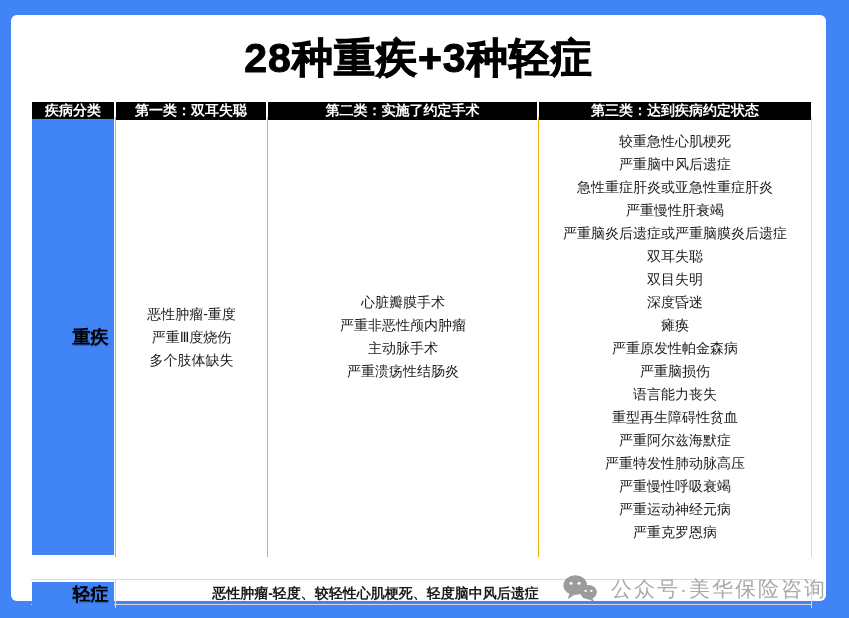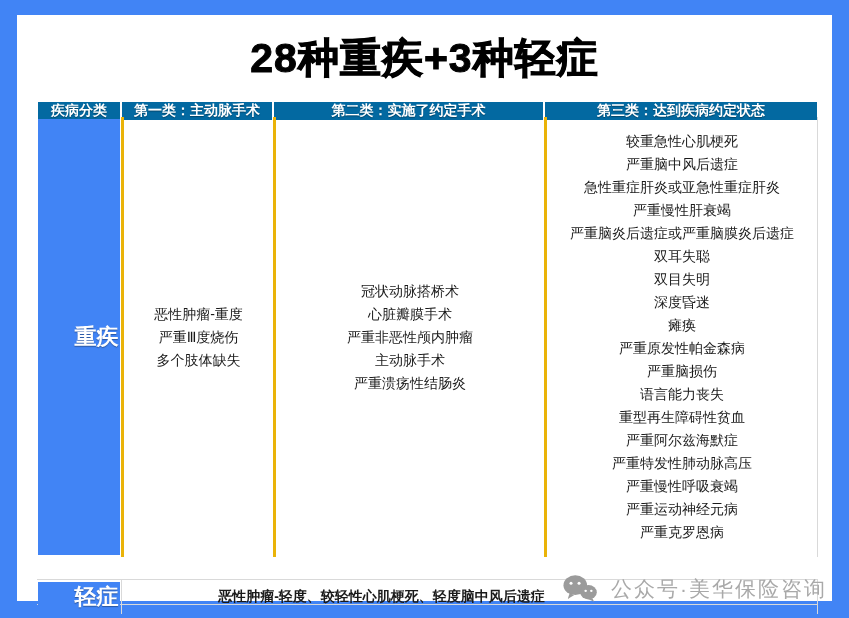--- a/index.html
+++ b/index.html
@@ -5,23 +5,24 @@
   html,body { margin:0; padding:0; }
   body {
     width:849px; height:618px;
     background:#4184F5;
     position:relative;
     font-family:"Liberation Sans", sans-serif;
     overflow:hidden;
   }
   .page {
     position:absolute;
-    left:17px; top:15px;
+    left:11px; top:15px;
     width:815px; height:586px;
     background:#ffffff;
+    border-radius:6px;
   }
   .title {
     margin:0;
     padding-top:16px;
     text-align:center;
     font-size:41px;
     font-weight:900;
     letter-spacing:1px;
     color:#000;
     -webkit-text-stroke:1px #000;
@@ -30,46 +31,46 @@
     position:absolute;
     left:20px; top:81px;
     width:781px;
   }
   .grid-row {
     display:grid;
     grid-template-columns:84px 152px 271px 274px;
   }
   .header-row { height:21px; }
   .hcell {
-    background:#0369a1;
+    background:#000000;
     color:#ffffff;
     font-weight:bold;
     font-size:14px;
     display:flex;
     align-items:center;
     justify-content:center;
     margin:6px 1px;
     white-space:nowrap;
     text-shadow:0 1px 1px rgba(0,0,0,.35);
   }
   .body-row { height:440px; }
   .cat-cell {
     background:#4184F5;
-    color:#ffffff;
+    color:#000000;
     font-weight:bold;
-    font-size:22px;
+    font-size:18px;
     display:flex;
     align-items:center;
     justify-content:center;
     margin:2px 1px;
     text-shadow:0 1px 1px rgba(0,0,0,.35);
     padding-left:35px;
   }
   .content {
-    border-left:3px solid #eab308;
+    border-left:1px solid #eab308;
     display:flex;
     flex-direction:column;
     align-items:center;
     justify-content:center;
     text-align:center;
     font-size:14px;
     line-height:23px;
     color:#1a1a1a;
   }
   .content.last { border-right:1px solid #D9D9D9; }
@@ -109,36 +110,35 @@
 <body>
 
 <div class="page">
 
   <h1 class="title">28种重疾+3种轻症</h1>
 
   <div class="table">
 
     <div class="grid-row header-row">
       <div class="hcell">疾病分类</div>
-      <div class="hcell">第一类：主动脉手术</div>
+      <div class="hcell">第一类：双耳失聪</div>
       <div class="hcell">第二类：实施了约定手术</div>
       <div class="hcell">第三类：达到疾病约定状态</div>
     </div>
 
     <div class="grid-row body-row">
       <div class="cat-cell">重疾</div>
 
       <div class="content">
         <div>恶性肿瘤-重度</div>
         <div>严重Ⅲ度烧伤</div>
         <div>多个肢体缺失</div>
       </div>
 
       <div class="content">
-        <div>冠状动脉搭桥术</div>
         <div>心脏瓣膜手术</div>
         <div>严重非恶性颅内肿瘤</div>
         <div>主动脉手术</div>
         <div>严重溃疡性结肠炎</div>
       </div>
 
       <div class="content last">
         <div>较重急性心肌梗死</div>
         <div>严重脑中风后遗症</div>
         <div>急性重症肝炎或亚急性重症肝炎</div>

